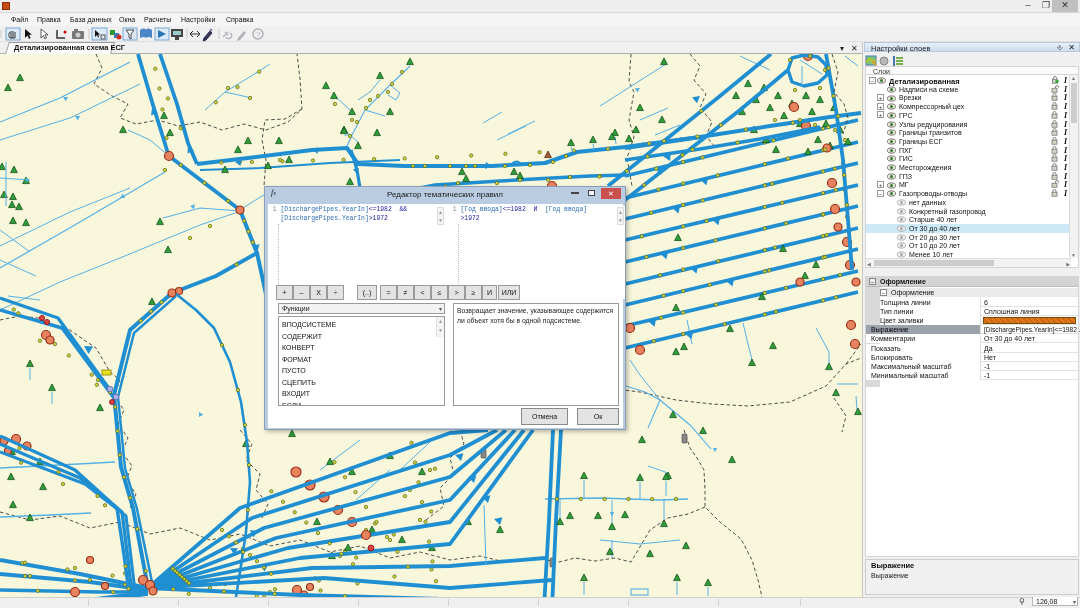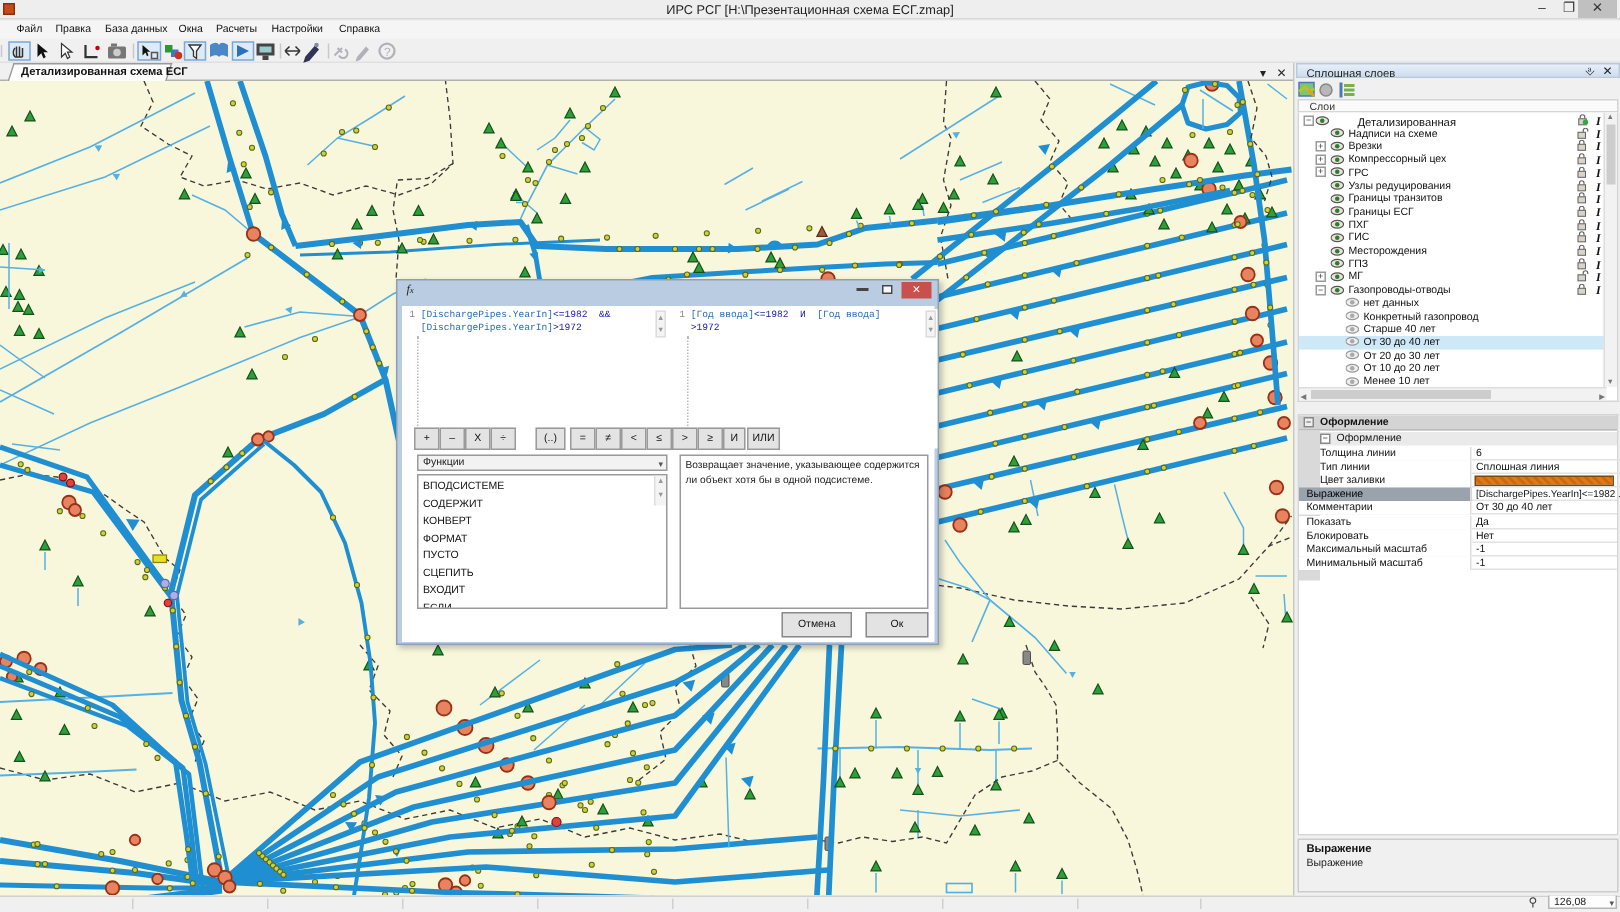--- a/index.html
+++ b/index.html
@@ -35,21 +35,20 @@
 #rp-slhead { position:absolute; left:2px; top:24px; width:214px; height:9px; background:#fafafa; border:1px solid #d5d5d5; font-size:7px; color:#333; }
 #rp-tree { position:absolute; left:2px; top:33px; width:214px; height:193px; background:#ffffff; border:1px solid #d5d5d5; border-top:none; }
 #rp-props { position:absolute; left:2px; top:234px; width:214px; height:281px; background:#ffffff; border:1px solid #d5d5d5; }
 #rp-info { position:absolute; left:2px; top:517px; width:214px; height:36px; background:#f0f0f0; border:1px solid #cccccc; }
 </style>
 </head>
 <body>
 <div id="app">
   <div id="titlebar">
     <div class="appicon"></div>
-    <div class="title">ИРС РСГ [H:\Презентационная схема ЕСГ.zmap]</div>
     <div class="btn" id="btn-min">–</div>
     <div class="btn" id="btn-max">❐</div>
     <div class="btn" id="btn-close">✕</div>
   </div>
   <div id="menubar">
     <span style="left:11px">Файл</span>
     <span style="left:37px">Правка</span>
     <span style="left:70px">База данных</span>
     <span style="left:119px">Окна</span>
     <span style="left:144px">Расчеты</span>
@@ -747,20 +746,21 @@
     <div style="position:absolute;left:718px;top:599px;width:1px;height:7px;background:#d0d0d0;"></div>
     <div style="position:absolute;left:800px;top:599px;width:1px;height:7px;background:#d0d0d0;"></div>
   <div style="position:absolute;right:50px;top:597px;width:11px;height:11px;font-size:8px;color:#333;">⚲</div>
     <div id="zoomctl">
       <span style="position:absolute;left:3px;top:1px;">126,08</span>
       <span style="position:absolute;right:1px;top:1px;color:#555;font-size:6px;">▾</span>
     </div>
 
 <div id="dialog" style="position:absolute;left:264px;top:186px;width:362px;height:244px;background:#b9cce1;border:1px solid #8ba0b8;box-shadow:2px 2px 4px rgba(0,0,0,0.25);">
   <div style="position:absolute;left:6px;top:1px;font-size:8px;font-style:italic;font-family:'Liberation Serif',serif;color:#222;">f<span style="font-size:6px">x</span></div>
+  <div style="position:absolute;left:0;right:0;top:3px;text-align:center;font-size:8px;color:#1a1a1a;">Редактор тематических правил</div>
   <div style="position:absolute;right:46px;top:5px;width:8px;height:2px;background:#444;"></div>
   <div style="position:absolute;right:30px;top:3px;width:7px;height:6px;border:1px solid #444;background:#f5f8fb;"></div>
   <div style="position:absolute;right:4px;top:1px;width:20px;height:11px;background:#c9504c;color:#fff;font-size:7px;text-align:center;line-height:11px;">✕</div>
   <div style="position:absolute;left:3px;top:17px;width:355px;height:224px;background:#ffffff;"></div>
 
   <div style="position:absolute;left:4px;top:19px;width:176px;height:93px;background:#fff;font-family:'Liberation Mono',monospace;font-size:6.4px;line-height:8.5px;white-space:pre;"><span style="color:#888"> 1 </span><span style="color:#2b6cb8">[DischargePipes.YearIn]</span><span style="color:#1a1aa8">&lt;=1982  &amp;&amp;</span>
 <span style="color:#888">   </span><span style="color:#2b6cb8">[DischargePipes.YearIn]</span><span style="color:#1a1aa8">&gt;1972</span></div>
   <div style="position:absolute;left:13px;top:37px;width:0px;height:64px;border-left:1px dotted #bbb;"></div>
   <div style="position:absolute;left:172px;top:20px;width:7px;height:18px;background:#f4f4f4;border:1px solid #ddd;font-size:5px;color:#999;text-align:center;line-height:8px;">▲<br>▼</div>
 
@@ -791,21 +791,21 @@
   </div>
   <div style="position:absolute;left:188px;top:116px;width:166px;height:103px;background:#fff;border:1px solid #9a9a9a;font-size:6.8px;color:#222;line-height:9.5px;">
         <div style="padding:2px 2px 0 3px;">Возвращает значение, указывающее содержится ли объект хотя бы в одной подсистеме.</div>
       </div>
   <div style="position:absolute;left:256px;top:221px;width:47px;height:17px;background:#e3e3e3;border:1px solid #8a8a8a;font-size:7px;color:#111;text-align:center;line-height:16px;">Отмена</div>
   <div style="position:absolute;left:312px;top:221px;width:42px;height:17px;background:#e3e3e3;border:1px solid #8a8a8a;font-size:7px;color:#111;text-align:center;line-height:16px;">Ок</div>
 </div>
 
   <div id="rpanel">
     <div id="rp-head">
-        <span style="position:absolute;left:6px;top:1px">Сплошная слоев</span>
+        <span style="position:absolute;left:6px;top:1px">Настройки слоев</span>
         <span style="position:absolute;right:16px;top:0px;font-size:8px">⎀</span>
         <span style="position:absolute;right:4px;top:0px;font-size:8px">✕</span>
       </div>
     <div id="rp-tools"><svg width="40" height="12">
           <rect x="1" y="1" width="10" height="9" fill="#7ec27e" stroke="#4a7ab0"></rect>
           <path d="M1 7 L5 4 L8 7 L11 5" stroke="#b0c820" stroke-width="2" fill="none"></path>
           <path d="M7 6 l4 4" stroke="#e0a020" stroke-width="2"></path>
           <circle cx="19" cy="6" r="4" fill="#b8b8b8" stroke="#888"></circle>
           <rect x="28" y="1" width="2" height="10" fill="#4a7ab0"></rect>
           <rect x="31" y="2" width="7" height="2" fill="#7ab04a"></rect>
@@ -816,21 +816,21 @@
         <span style="position:absolute;left:7px;top:1px">Слои</span>
       </div>
     <div id="rp-tree">
         <div style="position:absolute;left:0;top:0;width:205px;height:192px;overflow:hidden;font-size:7px;color:#111;">
           <div style="position:absolute;left:0;top:1.0px;width:205px;height:8.7px;">
             <span style="position:absolute;left:3px;top:0.5px;width:7px;height:7px;border:1px solid #999;background:#fff;font-size:6px;line-height:6px;text-align:center;color:#333;">−</span>
             <span style="position:absolute;left:11px;top:0.5px;"><svg width="9" height="7" viewBox="0 0 9 7" style="vertical-align:middle">
                 <ellipse cx="4.5" cy="3.5" rx="4.2" ry="2.6" fill="#e8e4d8" stroke="#555" stroke-width="0.8"></ellipse>
                 <circle cx="4.5" cy="3.5" r="1.5" fill="#2e7d32"></circle>
               </svg></span>
-            <span style="position:absolute;left:23px;top:1px;font-weight:normal;font-size:7.5px;white-space:nowrap;margin-left:16px;">Детализированная</span>
+            <span style="position:absolute;left:23px;top:1px;font-weight:bold;font-size:7.5px;white-space:nowrap;">Детализированная</span>
             <span style="position:absolute;left:185px;top:0px;"><svg width="8" height="8" viewBox="0 0 7 8">
                 <rect x="1" y="3.2" width="5" height="4" fill="#d8d4c8" stroke="#666" stroke-width="0.7"></rect>
                 <path d="M2 3 V2 a1.5 1.5 0 0 1 3 0 V3" fill="none" stroke="#666" stroke-width="0.8"></path>
                 <circle cx="5.5" cy="5.5" r="1.8" fill="#39a83c"></circle>
               </svg></span>
             <span style="position:absolute;left:198px;top:0px;font-family:'Liberation Serif',serif;font-style:italic;font-weight:bold;font-size:8px;">I</span>
           </div>
           <div style="position:absolute;left:0;top:9.7px;width:205px;height:8.7px;">
             <span style="position:absolute;left:21px;top:0.5px;"><svg width="9" height="7" viewBox="0 0 9 7" style="vertical-align:middle">
                 <ellipse cx="4.5" cy="3.5" rx="4.2" ry="2.6" fill="#e8e4d8" stroke="#555" stroke-width="0.8"></ellipse>

